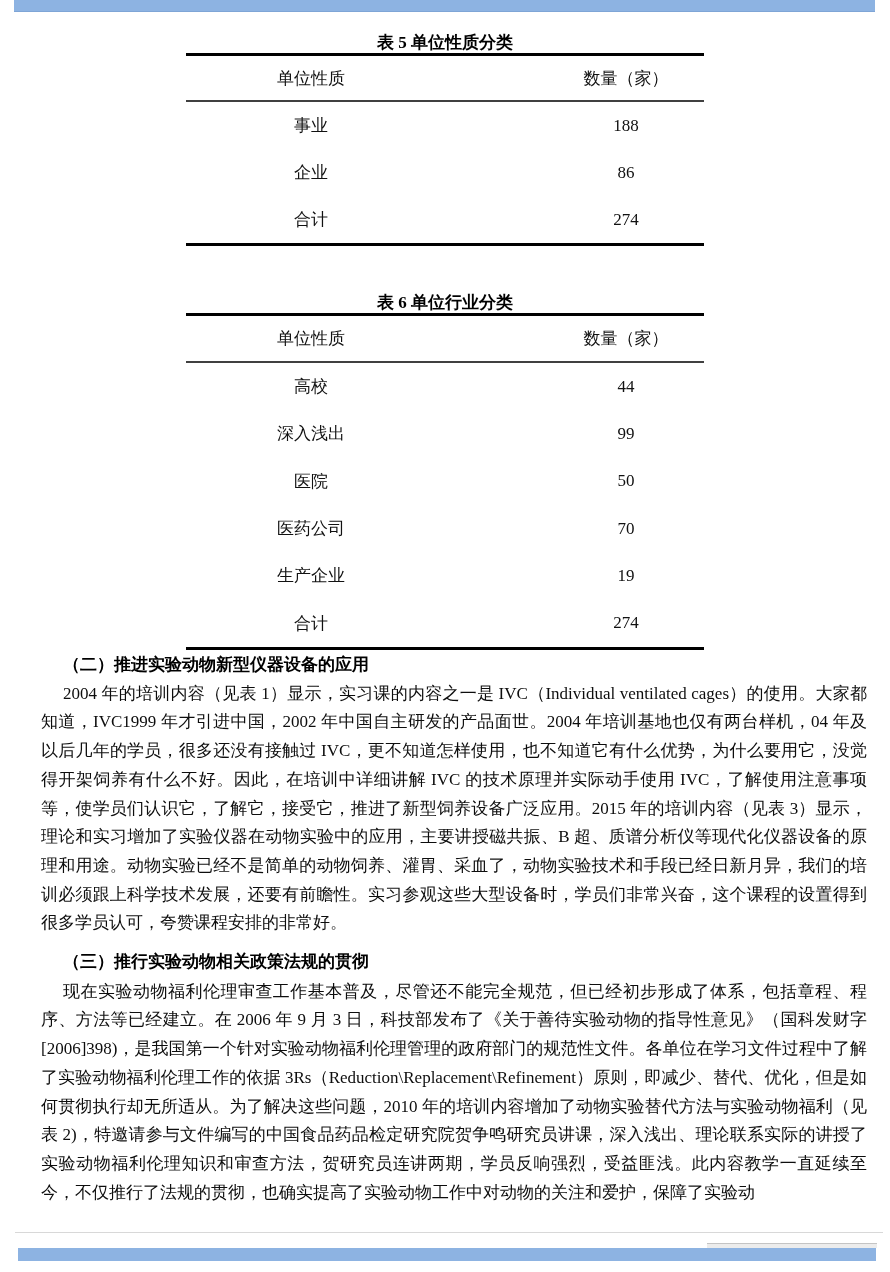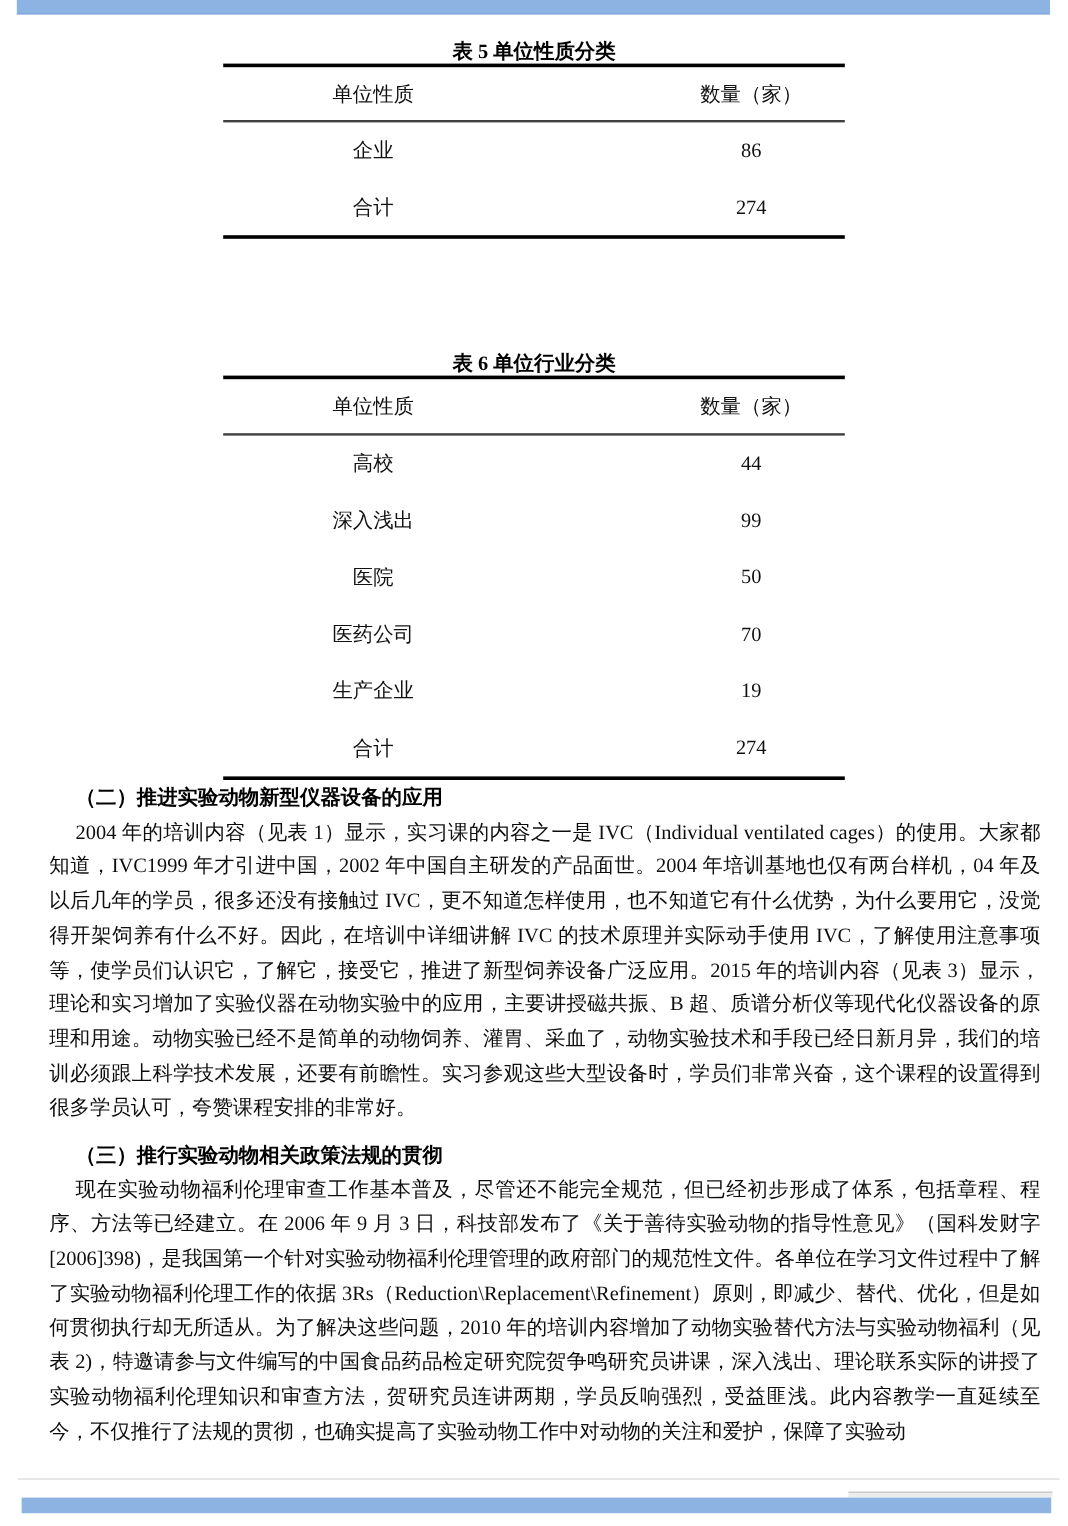--- a/index.html
+++ b/index.html
@@ -56,39 +56,44 @@
   .t-cell.c3 { text-align: center; }
 
   
   .text-area {
     position: absolute; left: 41px; top: 651px; width: 826px;
     font-size: 17px; line-height: 28.7px; color: #0d0d0d;
   }
   .sec-heading {
     font-weight: bold; text-indent: 22px; color: #000;
   }
-  .sec-heading.second { margin-top: 11px; }
+  .sec-heading.second { margin-top: 11px; font-family: Liberation Mono, monospace; }
   .sec-paragraph {
     text-align: justify; text-indent: 22px;
   }
 </style>
 </head>
 <body>
 
 <div class="page">
 
   <div class="top-bar"></div>
 
   <div class="table-block t5">
     <div class="table-title">表 5 单位性质分类</div>
     <div class="three-line-table">
       <div class="t-row header">
         <div class="t-cell c1">单位性质</div>
         <div class="t-cell c2"></div>
         <div class="t-cell c3">数量（家）</div>
+      </div>
+      <div class="t-row data">
+        <div class="t-cell c1">事业</div>
+        <div class="t-cell c2"></div>
+        <div class="t-cell c3">188</div>
       </div>
       <div class="t-row data">
         <div class="t-cell c1">企业</div>
         <div class="t-cell c2"></div>
         <div class="t-cell c3">86</div>
       </div>
       <div class="t-row data">
         <div class="t-cell c1">合计</div>
         <div class="t-cell c2"></div>
         <div class="t-cell c3">274</div>

